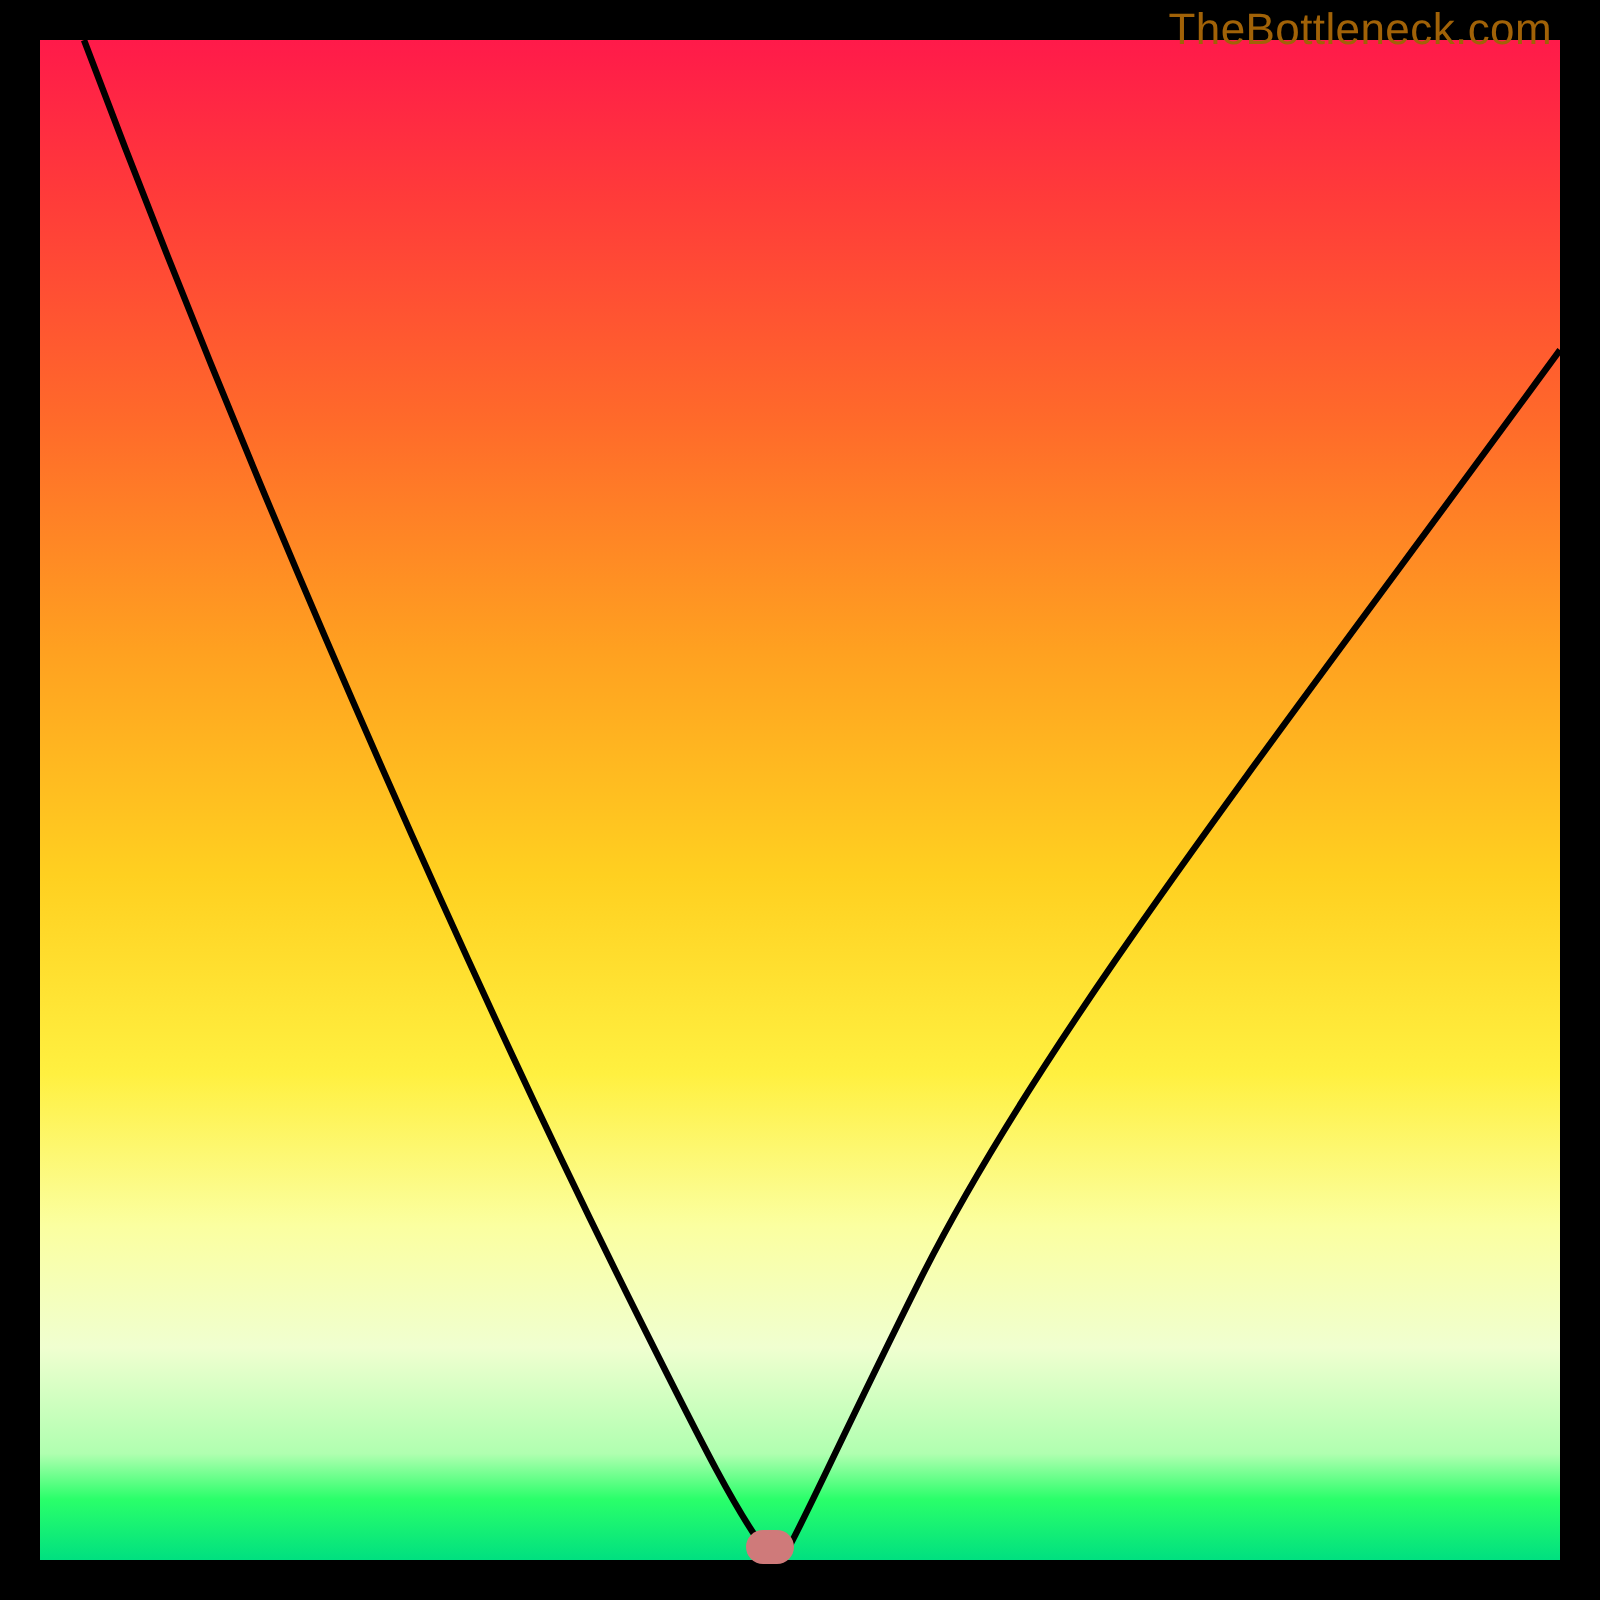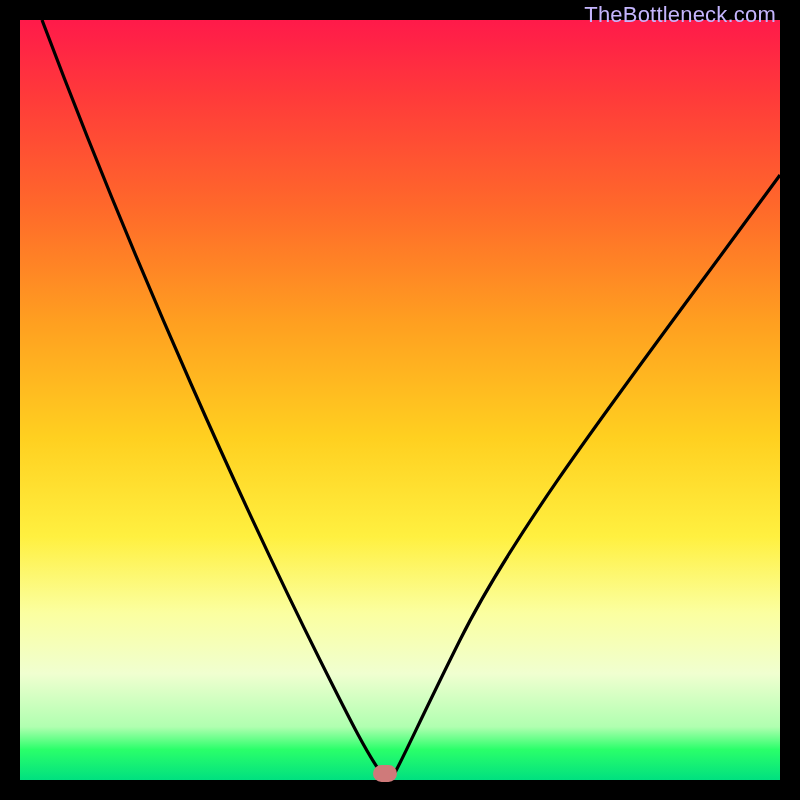--- a/index.html
+++ b/index.html
@@ -30,21 +30,21 @@
       #b0ffb0 93%,
       #2aff6a 96%,
       #00e080 100%
     );
     overflow: hidden;
   }
   .watermark {
     position: absolute;
     top: 2px;
     right: 24px;
-    color: #c4b5fd;
+    color: #a16207;
     font-size: 22px;
     font-weight: 500;
     letter-spacing: 0.2px;
     z-index: 5;
     pointer-events: none;
   }
   svg.curve {
     position: absolute;
     left: 20px;
     top: 20px;

